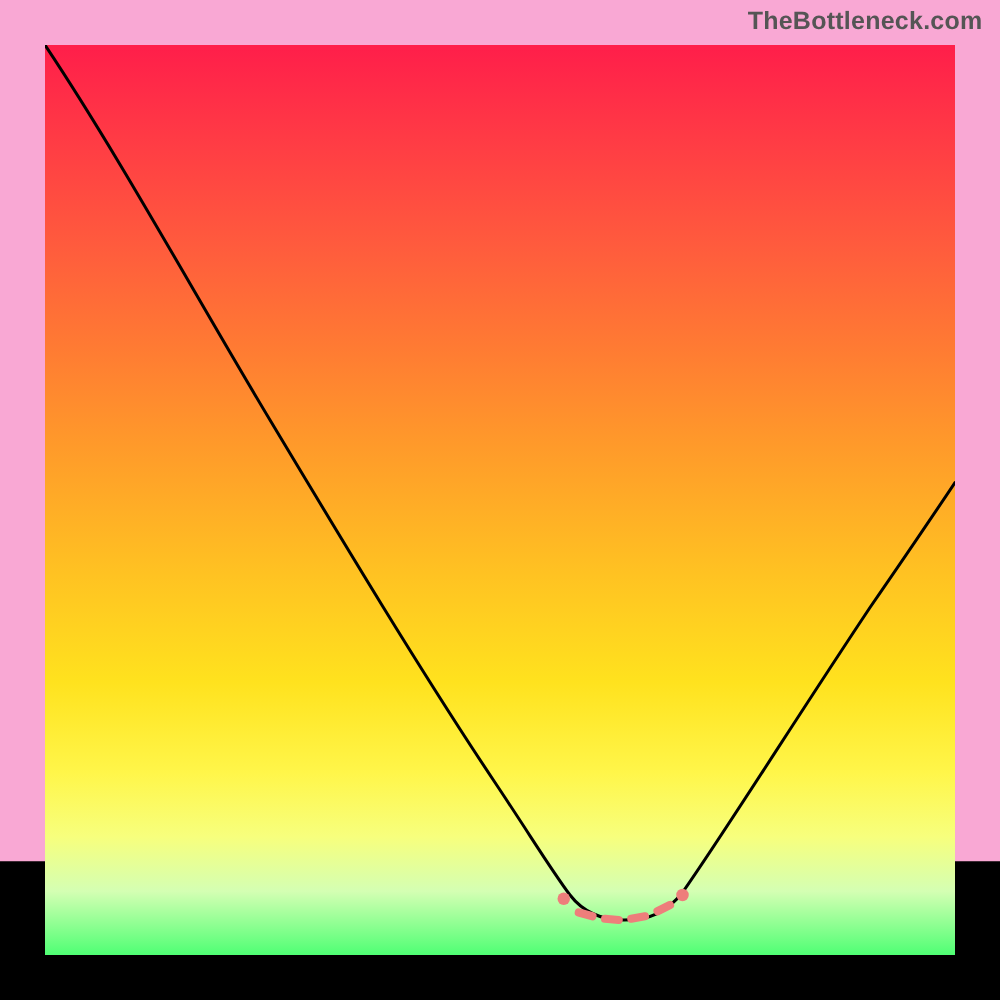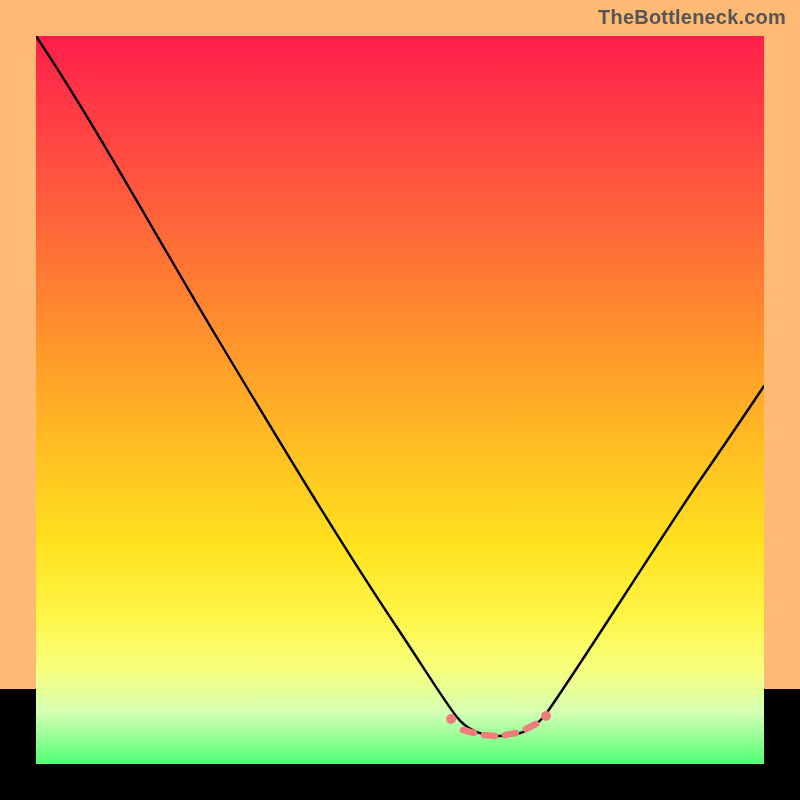--- a/index.html
+++ b/index.html
@@ -8,21 +8,21 @@
     width: 800px;
     height: 800px;
     overflow: hidden;
     background: #000;
     font-family: Arial, Helvetica, sans-serif;
   }
   .stage {
     position: relative;
     width: 800px;
     height: 689px;
-    background: #fdba74;
+    background: #f9a8d4;
   }
   .watermark {
     position: absolute;
     top: 6px;
     right: 14px;
     color: #555;
     font-size: 20px;
     font-weight: 600;
     letter-spacing: 0.2px;
     user-select: none;

